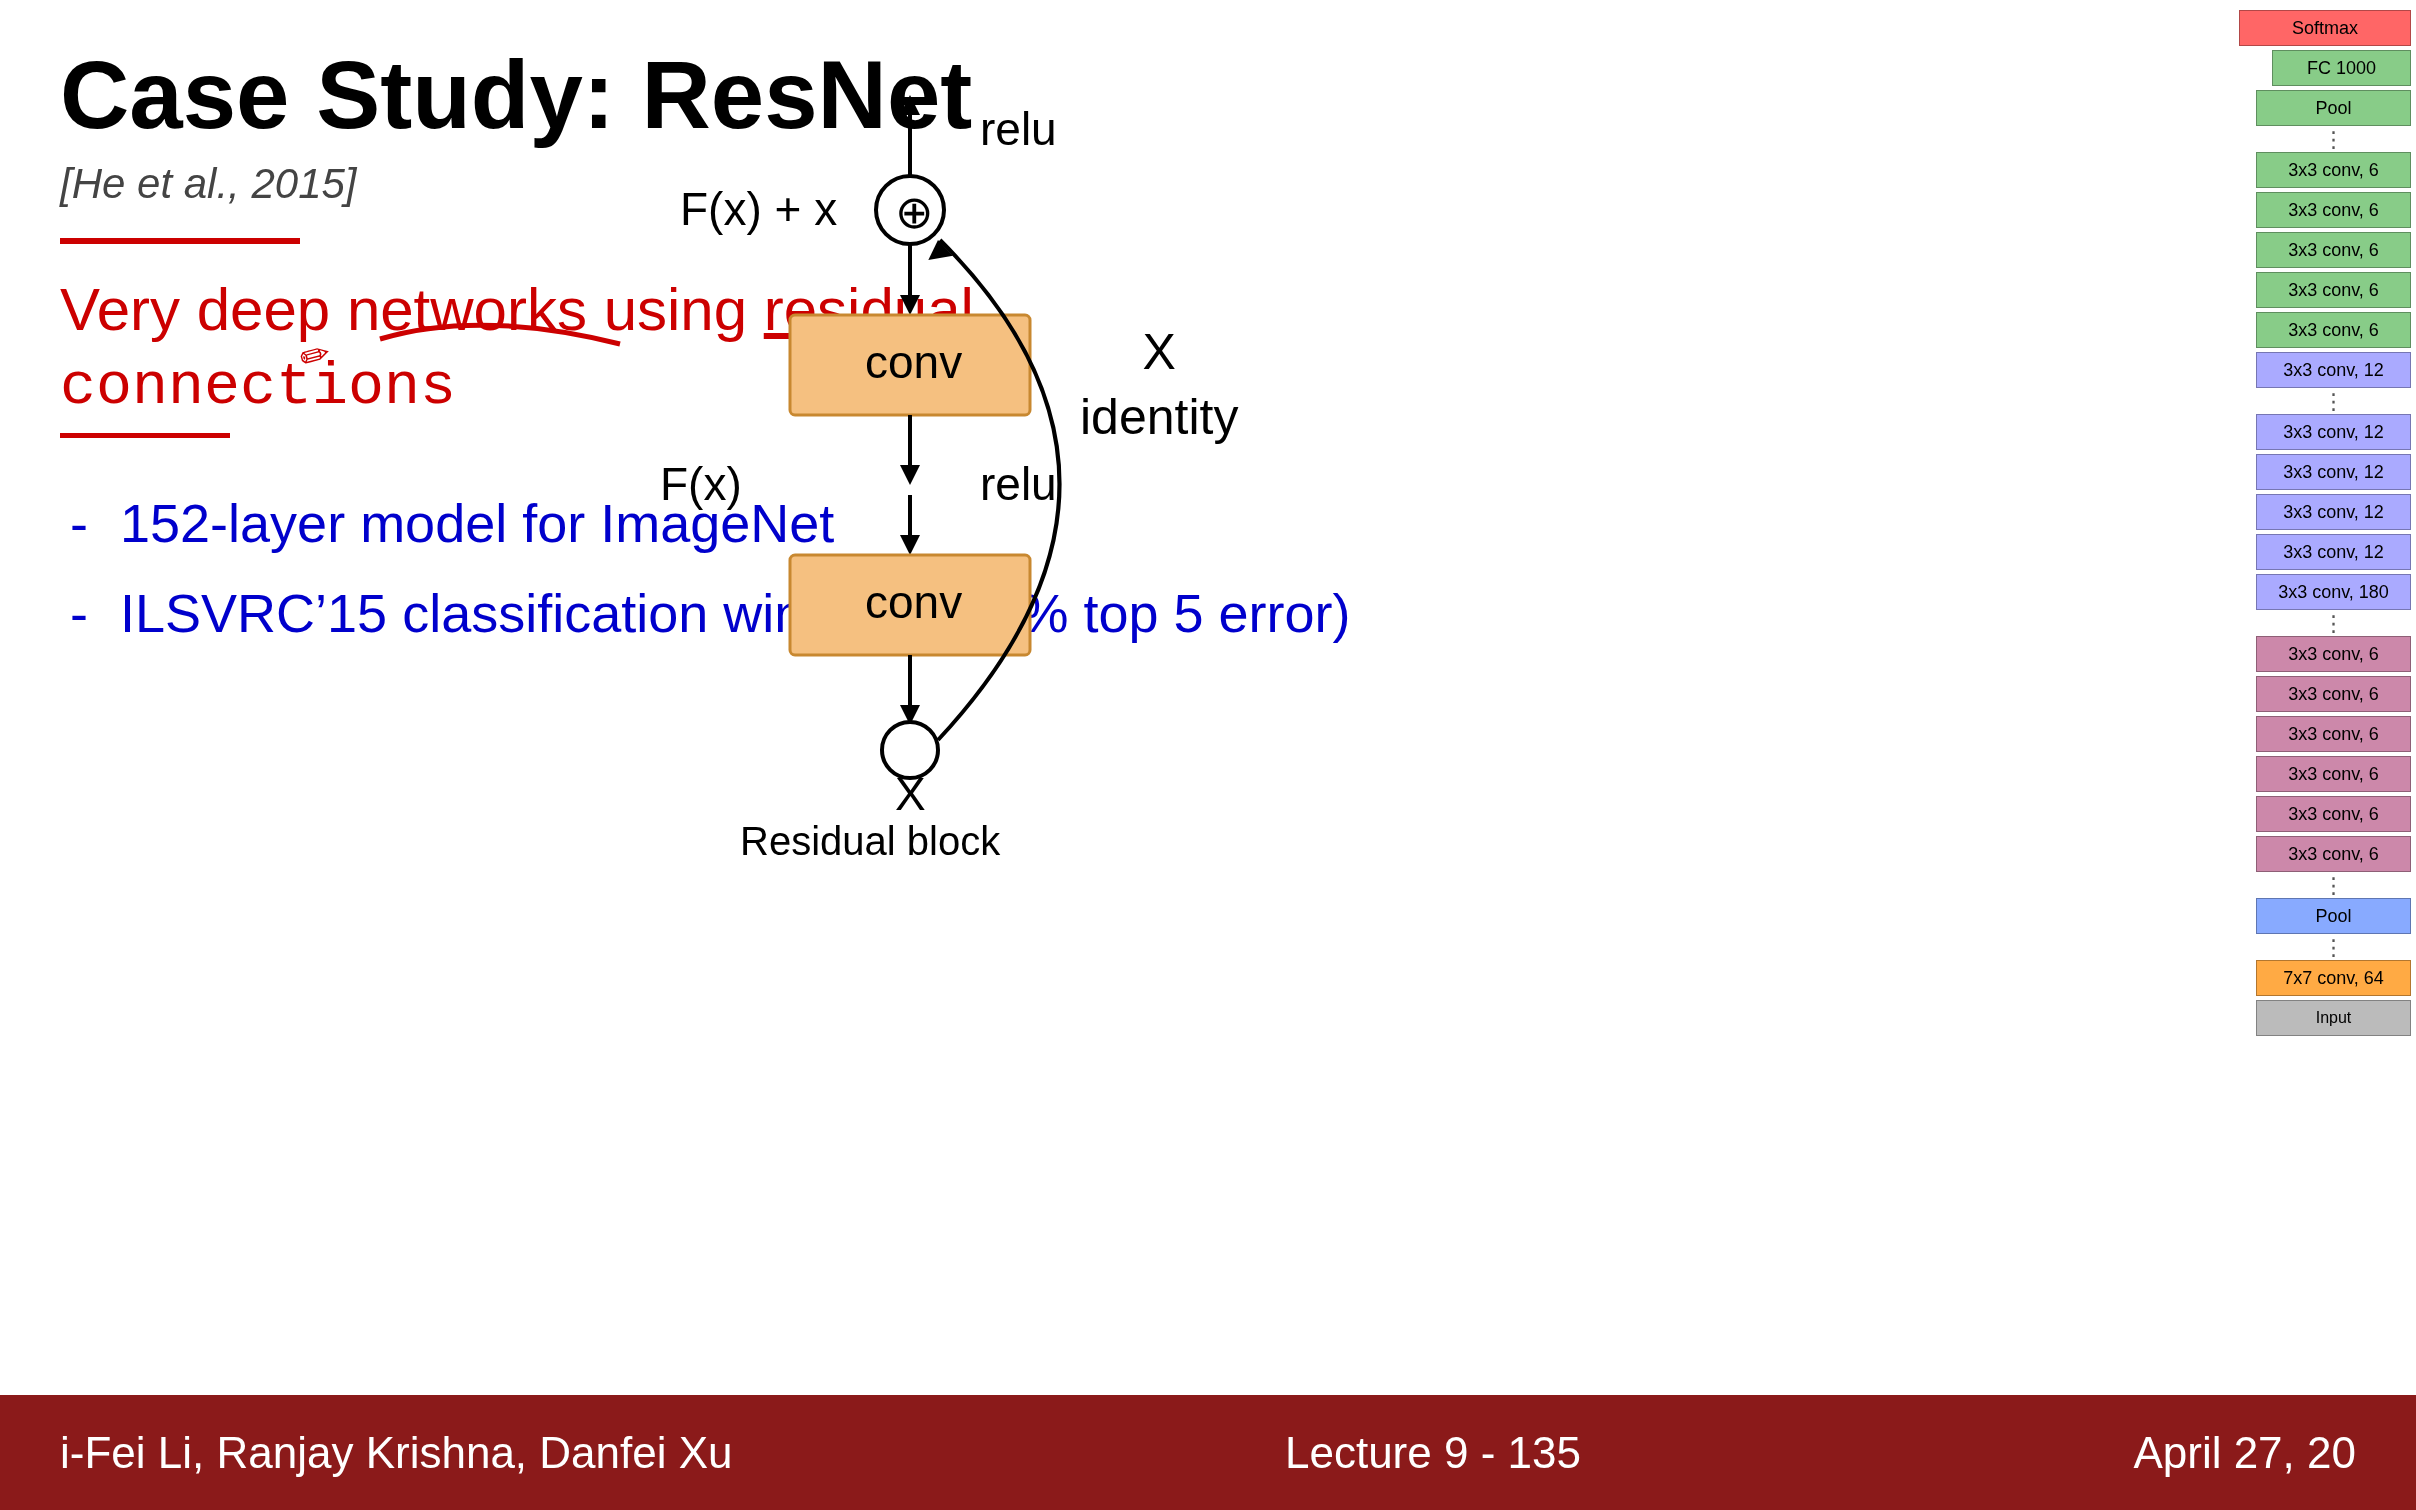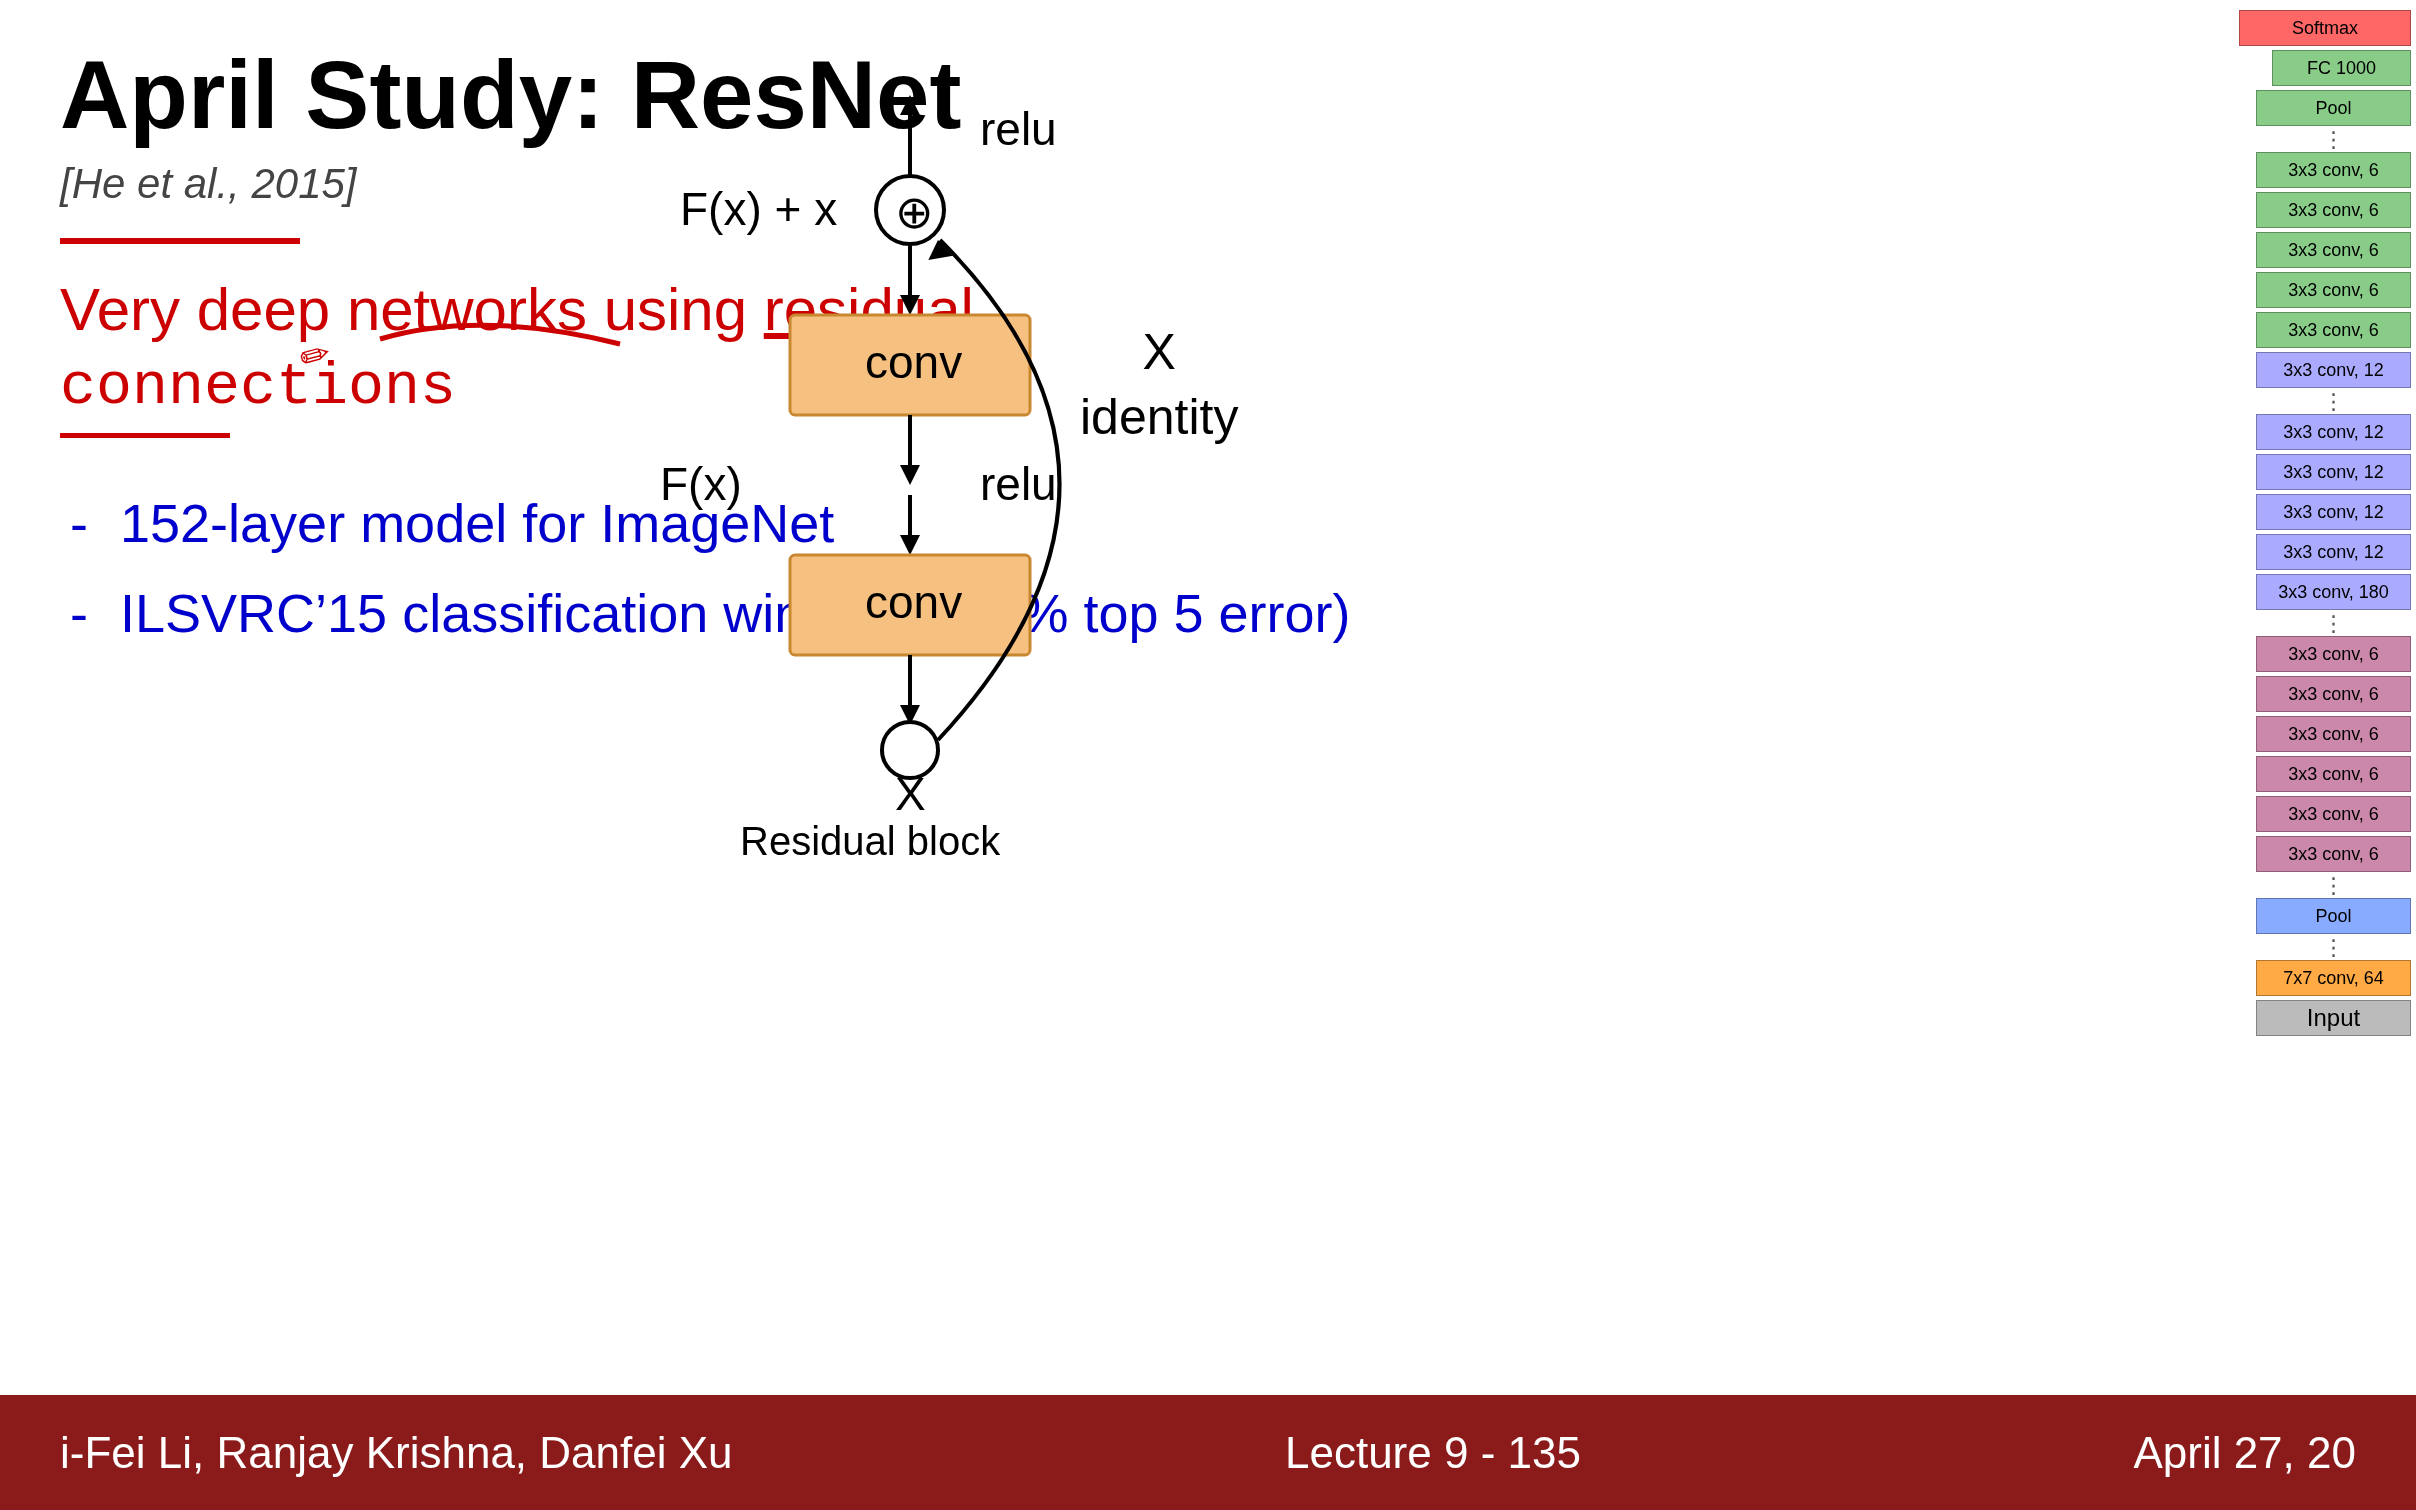--- a/index.html
+++ b/index.html
@@ -161,21 +161,21 @@
       font-family: Arial, sans-serif;
     }
   </style>
 </head>
 <body>
 
 <div class="slide-container">
 
   <div class="main-content">
 
-    <div class="title">April Study: ResNet</div>
+    <div class="title">Case Study: ResNet</div>
     <div class="subtitle">[He et al., 2015]</div>
 
     <div style="width:240px; height:6px; background:#cc0000; margin-bottom:30px;"></div>
 
     <div style="position:relative; margin-bottom:0;">
       <div class="description-line">
         Very deep networks using <span class="residual">residual</span>
         
         <svg style="position:absolute; top:55px; left:320px; width:250px; height:50px; overflow:visible;">
           <path d="M 0,10 Q 100,-20 240,15" stroke="#cc0000" stroke-width="5" fill="none"></path>
@@ -310,21 +310,21 @@
         <span>3x3 conv, 6</span>
       </div>
       <div style="width: 155px; height: 20px; display: flex; align-items: center; justify-content: center; font-size: 22px; color: rgb(85, 85, 85);">⋮</div>
       <div style="width: 155px; height: 36px; background: rgb(136, 170, 255); border: 1px solid rgba(0, 0, 0, 0.3); display: flex; align-items: center; justify-content: center; font-size: 18px; font-family: Arial, sans-serif; color: rgb(0, 0, 0); position: relative; margin-bottom: 2px;">
         <span>Pool</span>
       </div>
       <div style="width: 155px; height: 20px; display: flex; align-items: center; justify-content: center; font-size: 22px; color: rgb(85, 85, 85);">⋮</div>
       <div style="width: 155px; height: 36px; background: rgb(255, 170, 68); border: 1px solid rgba(0, 0, 0, 0.3); display: flex; align-items: center; justify-content: center; font-size: 18px; font-family: Arial, sans-serif; color: rgb(0, 0, 0); position: relative; margin-bottom: 2px;">
         <span>7x7 conv, 64</span>
       </div>
-      <div style="width: 155px; height: 36px; background: rgb(187, 187, 187); border: 1px solid rgba(0, 0, 0, 0.3); display: flex; align-items: center; justify-content: center; font-size: 24px; font-family: Arial, sans-serif; color: rgb(0, 0, 0); position: relative; margin-bottom: 2px;">
+      <div style="width: 155px; height: 36px; background: rgb(187, 187, 187); border: 1px solid rgba(0, 0, 0, 0.3); display: flex; align-items: center; justify-content: center; font-size: 16px; font-family: Arial, sans-serif; color: rgb(0, 0, 0); position: relative; margin-bottom: 2px;">
         <span>Input</span>
       </div>
     </div>
 
   <div class="footer">
     <div class="footer-author">
       <span>i-Fei Li, Ranjay Krishna, Danfei Xu</span>
     </div>
     <div class="footer-lecture">
       <span>Lecture 9 -  135</span>

